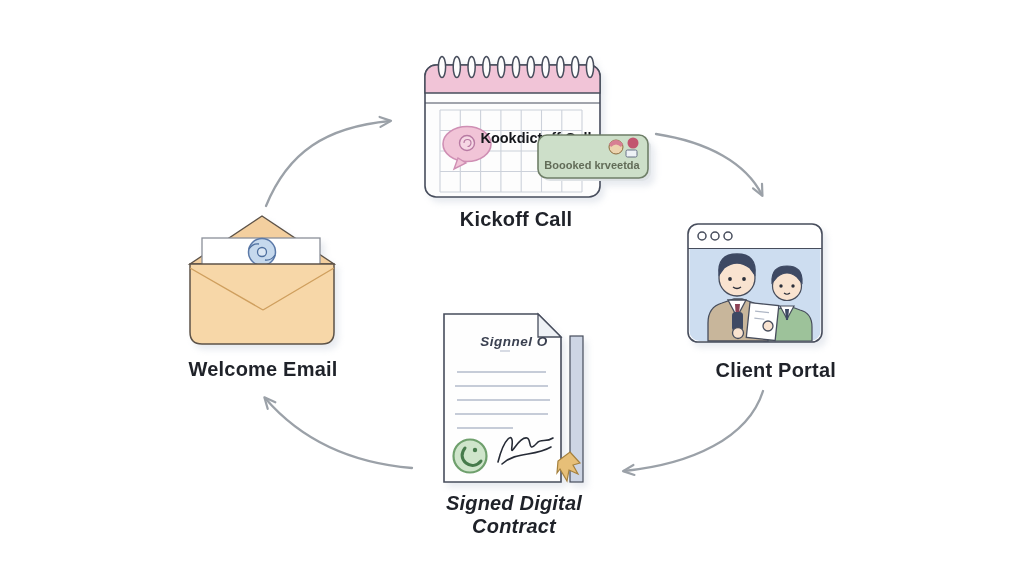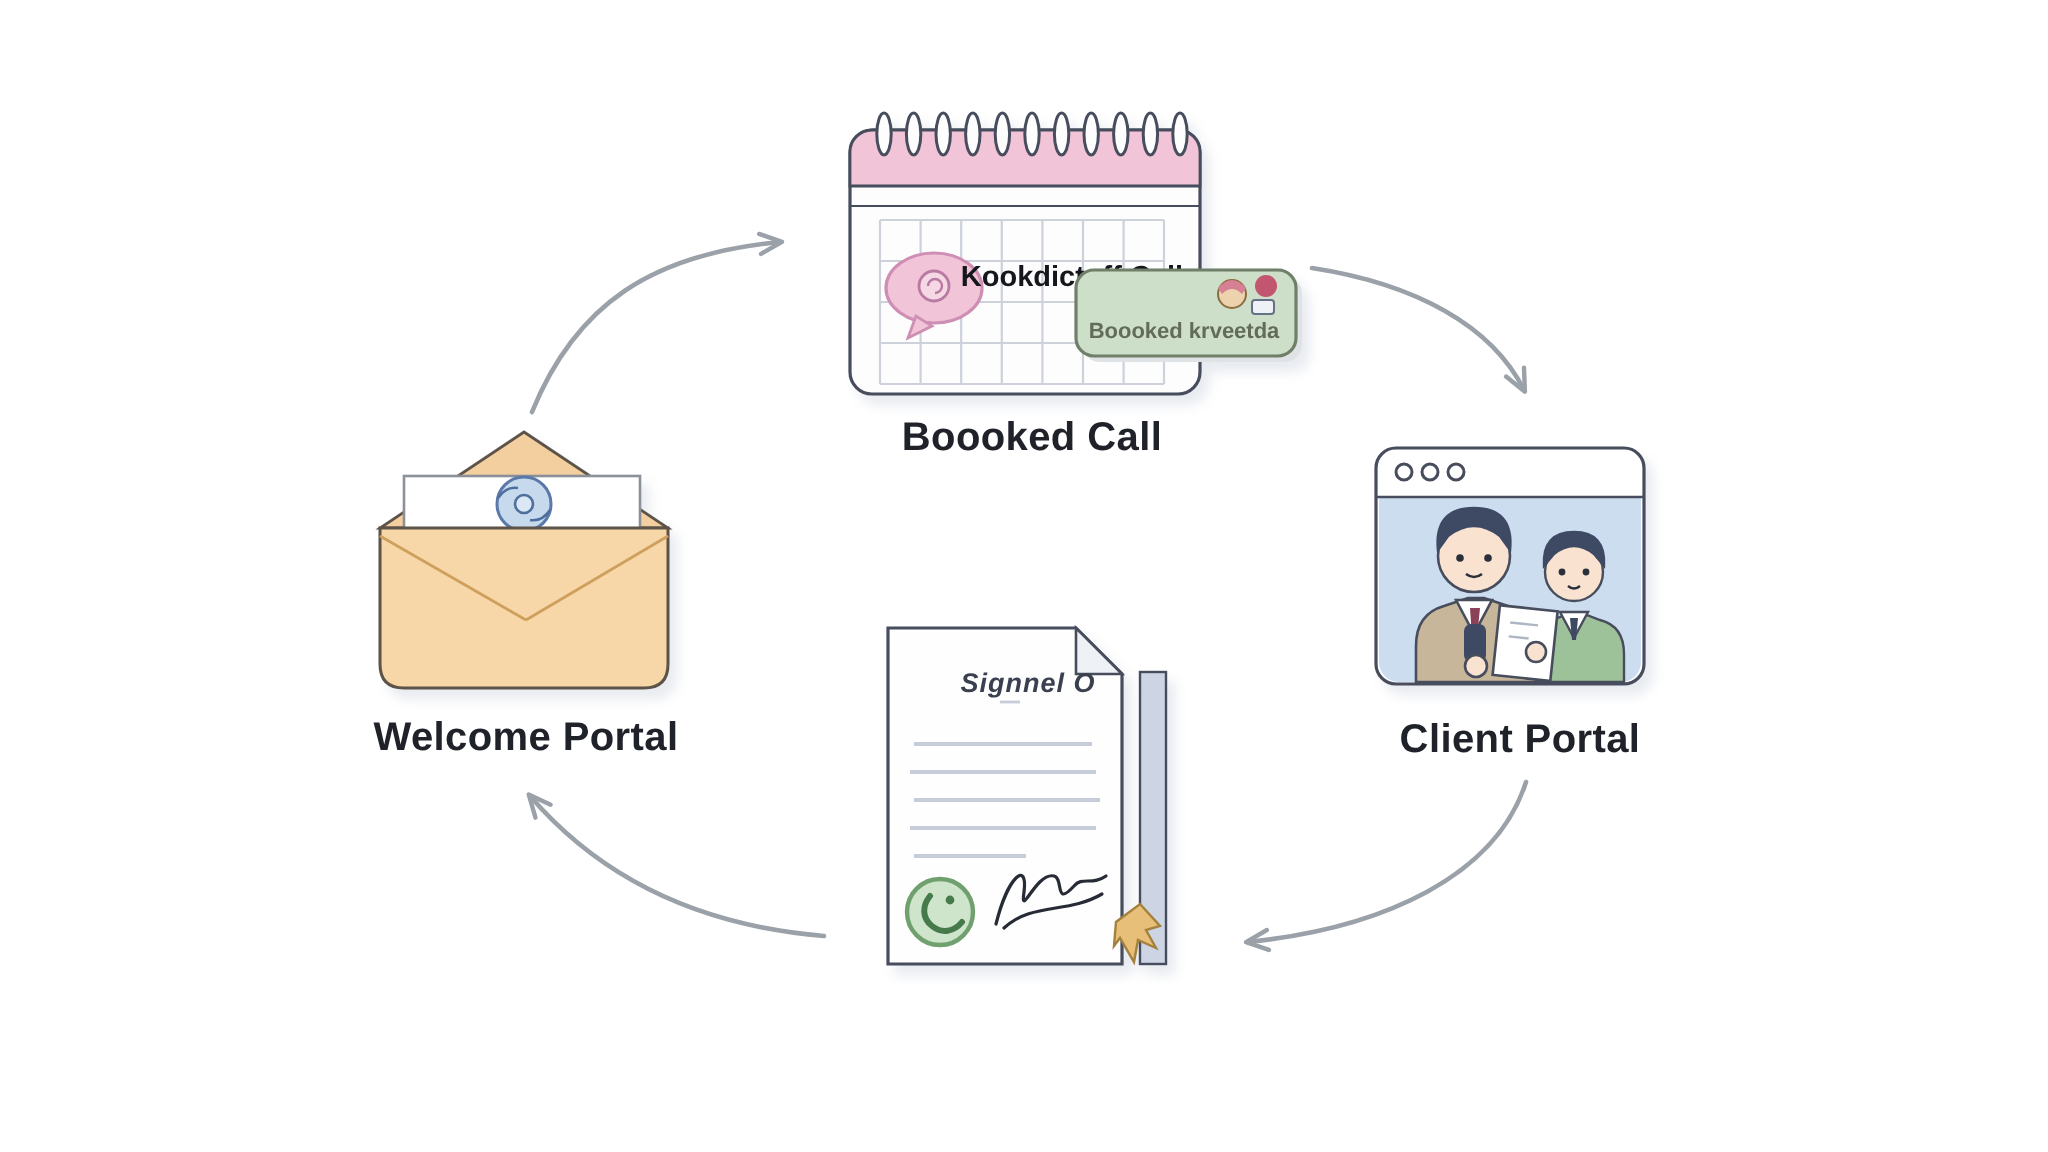--- a/index.html
+++ b/index.html
@@ -74,21 +74,21 @@
         <rect x="118" y="87" width="110" height="43" rx="9" fill="var(--badge_bg,#cddfc9)" stroke="#6f7f68" stroke-width="1.6"></rect>
         <g>
           <circle cx="196" cy="99" r="7" fill="#ecd3ae" stroke="#8c6b3f" stroke-width="1"></circle>
           <path d="M189,96 q7,-8 14,0 l-2,3 q-5,-5 -10,0 z" fill="#d77f93"></path>
           <circle cx="213" cy="95" r="5.5" fill="#c2556f"></circle>
           <rect x="206" y="102" width="11" height="7" rx="1.5" fill="#eef2f6" stroke="#667086" stroke-width="1"></rect>
         </g>
         <text class="badge-text" x="172" y="121" text-anchor="middle">Boooked krveetda</text>
       </g>
     </svg>
-    <div class="node-label" style="top:160px;width:192px;">Boooked Call</div>
+    <div class="node-label" style="top:160px;width:192px;">Kickoff Call</div>
   </div>
 
   <div class="node" style="left:182px;top:212px;width:162px;height:176px;">
     <svg class="illus" width="162" height="138" viewBox="0 0 162 138">
       <path d="M80,4 L152,52 L8,52 Z" fill="var(--envelope_flap,#f3cf9f)" stroke="#5d5348" stroke-width="1.4"></path>
       <g>
         <rect x="20" y="26" width="118" height="64" fill="#ffffff" stroke="#8b9099" stroke-width="1.3"></rect>
         <g>
           <circle cx="80" cy="40" r="13.5" fill="var(--letter_logo_blue,#c6d9ed)" stroke="#5b79a8" stroke-width="1.5"></circle>
           <circle cx="80" cy="40" r="4.5" fill="#dbe7f4" stroke="#4e6f9e" stroke-width="1.3"></circle>
@@ -98,21 +98,21 @@
           <line x1="32" y1="60" x2="122" y2="60"></line>
           <line x1="30" y1="70" x2="118" y2="70"></line>
           <line x1="32" y1="79" x2="100" y2="79"></line>
         </g>
       </g>
       <g>
         <path d="M8,52 H152 V120 q0,12 -12,12 H20 q-12,0 -12,-12 Z" fill="var(--envelope_tan,#f7d7a8)" stroke="#5d5348" stroke-width="1.5"></path>
         <path d="M8,56 L81,98 M152,56 L81,98" fill="none" stroke="#cf9f5e" stroke-width="1.4"></path>
       </g>
     </svg>
-    <div class="node-label" style="top:146px;width:162px;">Welcome Portal</div>
+    <div class="node-label" style="top:146px;width:162px;">Welcome Email</div>
   </div>
 
   <div class="node" style="left:684px;top:220px;width:152px;height:170px;">
     <svg class="illus" width="152" height="134" viewBox="0 0 152 134">
       <rect x="4" y="4" width="134" height="118" rx="10" fill="#ffffff" stroke="var(--outline,#474d5c)" stroke-width="1.6"></rect>
       <path d="M5.5,29 H136.5 V111 a10,10 0 0 1 -10,10 H15.5 a10,10 0 0 1 -10,-10 Z" fill="var(--portal_body,#cdddf0)"></path>
       <line x1="4" y1="28.5" x2="138" y2="28.5" stroke="var(--outline,#474d5c)" stroke-width="1.2"></line>
       <g fill="#ffffff" stroke="var(--outline,#474d5c)" stroke-width="1.5">
         <circle cx="18" cy="16" r="4"></circle>
           <circle cx="31" cy="16" r="4"></circle>
@@ -139,21 +139,21 @@
         <path d="M49,67 q4,3 8,0" fill="none" stroke="#2b2f3a" stroke-width="1.3"></path>
         <g transform="rotate(6 78 102)">
           <rect x="64" y="84" width="29" height="35" fill="#ffffff" stroke="var(--outline,#474d5c)" stroke-width="1.3"></rect>
           <path d="M70,92 h14 M70,99 h10" stroke="#aeb6c4" stroke-width="1.2"></path>
         </g>
         <rect x="48" y="92" width="11" height="19" rx="3.5" fill="#3e4963" stroke="none"></rect>
         <circle cx="54" cy="113" r="5.5" fill="var(--skin,#f9e3d0)"></circle>
         <circle cx="84" cy="106" r="5" fill="var(--skin,#f9e3d0)"></circle>
       </g>
     </svg>
-    <div class="node-label" style="top:139px;width:152px;">Client Portal</div>
+    <div class="node-label" style="top:139px;width:152px;text-align:right;">Client Portal</div>
   </div>
 
   <div class="node" style="left:434px;top:310px;width:160px;height:234px;font-style:italic;">
     <svg class="illus" width="160" height="176" viewBox="0 0 160 176">
       <rect x="136" y="26" width="13" height="146" fill="var(--page_edge,#cdd5e4)" stroke="var(--outline,#474d5c)" stroke-width="1.2"></rect>
       <path d="M10,4 H104 L127,27 V172 H10 Z" fill="#fefefe" stroke="var(--outline,#474d5c)" stroke-width="1.6"></path>
       <path d="M104,4 L127,27 H104 Z" fill="#eef1f5" stroke="var(--outline,#474d5c)" stroke-width="1.3"></path>
       <text class="doc-title" x="80" y="36" text-anchor="middle">Signnel O</text>
       <path d="M66,41 h10" stroke="#c6ccd8" stroke-width="1.4"></path>
       <g stroke="#c6ccd8" stroke-width="2">
@@ -164,15 +164,16 @@
         <line x1="23" y1="118" x2="79" y2="118"></line>
       </g>
       <g>
         <circle cx="36" cy="146" r="16.5" fill="var(--stamp_bg,#cfe5cb)" stroke="#6fa06d" stroke-width="2.2"></circle>
         <path d="M31,138 c-4,5 -4,11 1,15 c5,4 11,3 15,-2" fill="none" stroke="var(--stamp_icon,#467a4b)" stroke-width="3" stroke-linecap="round"></path>
         <circle cx="41" cy="140" r="2.2" fill="var(--stamp_icon,#467a4b)"></circle>
       </g>
       <path d="M64,152 C70,128 80,120 78,136 C76,150 84,126 93,128 C98,129 93,144 103,133 C107,128 112,133 119,128 M68,154 C82,141 100,147 117,137" fill="none" stroke="#262b36" stroke-width="1.6" stroke-linecap="round"></path>
       <path d="M136,142 l10,11 l-7,2 l5,9 l-9,-4 l-2,11 l-7,-12 l-3,4 l1,-12 z" fill="var(--ribbon_gold,#e7bf78)" stroke="#a5813e" stroke-width="1.2"></path>
     </svg>
+    <div class="node-label" style="top:182px;width:160px;">Signed Digital Contract</div>
   </div>
 
 </div>
 
 </body></html>

